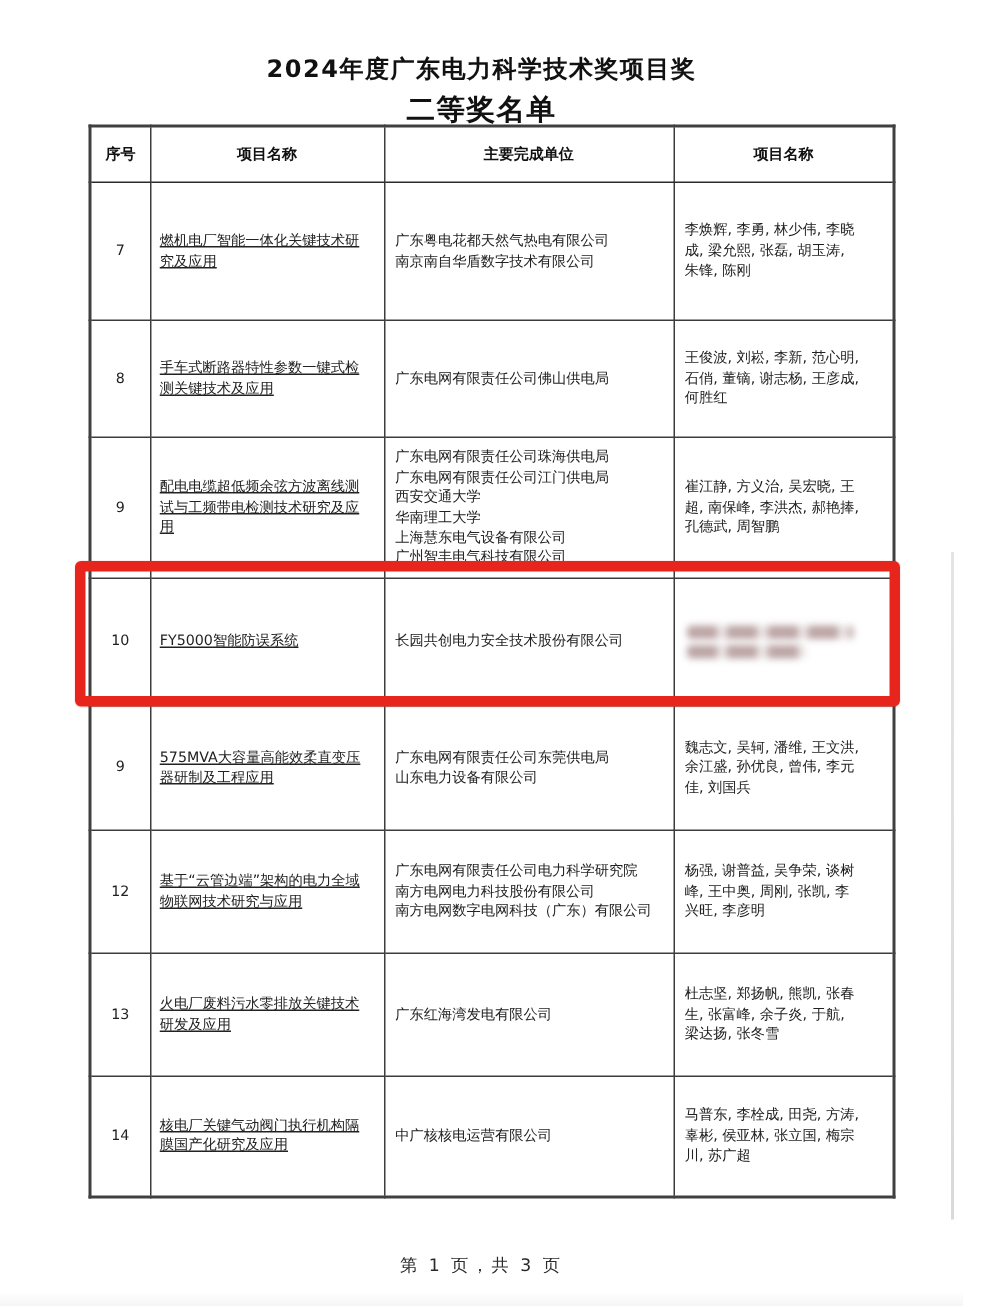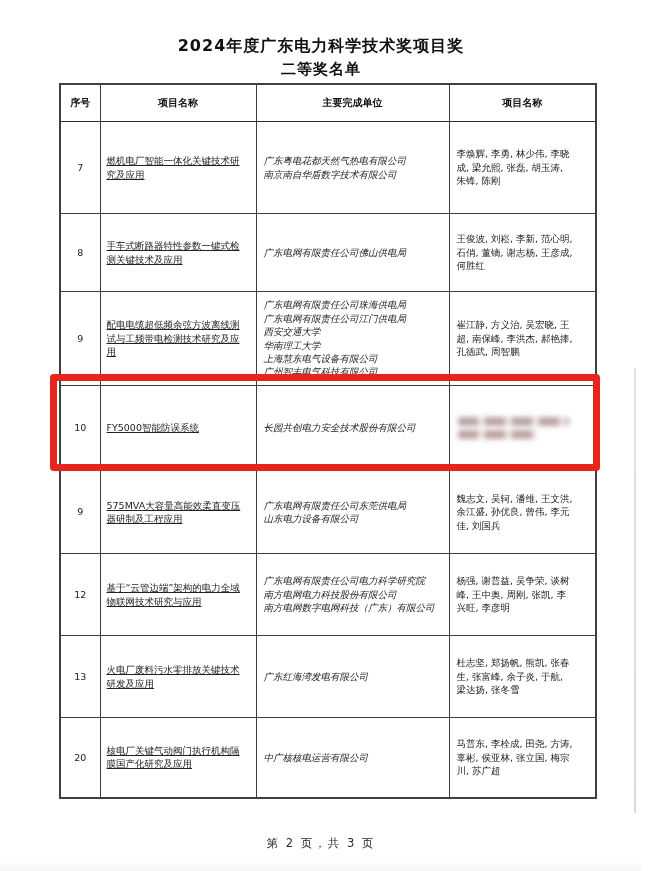--- a/index.html
+++ b/index.html
@@ -25,21 +25,21 @@
     background:linear-gradient(rgba(0,0,0,0),rgba(0,0,0,0.04));
   }
 
   .doc-title{
     position:absolute;top:36px;left:0;width:100%;
     text-align:center;font-size:16px;font-weight:bold;color:#111;
     letter-spacing:1px;
   }
   .doc-subtitle{
     position:absolute;top:60px;left:0;width:100%;
-    text-align:center;font-size:15px;font-weight:bold;color:#111;
+    text-align:center;font-size:19px;font-weight:bold;color:#111;
     letter-spacing:1px;
   }
 
   table.award-table{
     position:absolute;left:59px;top:83px;
     width:536px;
     border-collapse:collapse;
     table-layout:fixed;
     border:2px solid #404040;
   }
@@ -54,21 +54,21 @@
     font-size:10px;font-weight:bold;color:#111;
     text-align:center;
     border-bottom:1.5px solid #2b2b2b;
   }
   .award-table td{
     font-size:9.5px;line-height:1.42;color:#222;
     padding:3px 5px;
   }
   td.c-no{text-align:center;padding:0;}
   td.c-project{padding-left:6px;padding-right:8px;text-decoration:underline;}
-  td.c-units{padding-left:7px;padding-right:6px;white-space:pre-line;font-style:italic;}
+  td.c-units{padding-left:7px;padding-right:6px;white-space:pre-line;}
   td.c-people{padding-left:7px;padding-right:21px;}
 
   
   tbody tr:nth-child(1){height:92px;}
   tbody tr:nth-child(2){height:78px;}
   tbody tr:nth-child(3){height:94px;}
   tbody tr:nth-child(4){height:85px;}
   tbody tr:nth-child(5){height:83px;}
   tbody tr:nth-child(6){height:82px;}
   tbody tr:nth-child(7){height:82px;}
@@ -177,27 +177,27 @@
 南方电网数字电网科技（广东）有限公司</td>
       <td class="c-people">杨强, 谢普益, 吴争荣, 谈树峰, 王中奥, 周刚, 张凯, 李兴旺, 李彦明</td>
     </tr>
         <tr>
       <td class="c-no">13</td>
       <td class="c-project">火电厂废料污水零排放关键技术研发及应用</td>
       <td class="c-units">广东红海湾发电有限公司</td>
       <td class="c-people">杜志坚, 郑扬帆, 熊凯, 张春生, 张富峰, 余子炎, 于航, 梁达扬, 张冬雪</td>
     </tr>
         <tr>
-      <td class="c-no">20</td>
+      <td class="c-no">14</td>
       <td class="c-project">核电厂关键气动阀门执行机构隔膜国产化研究及应用</td>
       <td class="c-units">中广核核电运营有限公司</td>
       <td class="c-people">马普东, 李栓成, 田尧, 方涛, 辜彬, 侯亚林, 张立国, 梅宗川, 苏广超</td>
     </tr>
       </tbody>
   </table>
 
   <div class="highlight-box" style="border-color: rgb(232, 37, 29);"></div>
 
-  <div class="page-footer">第 2 页，共 3 页</div>
+  <div class="page-footer">第 1 页，共 3 页</div>
 
   <div class="scan-edge-right"></div>
   <div class="scan-shade-bottom"></div>
 </div>
 
 </body></html>

